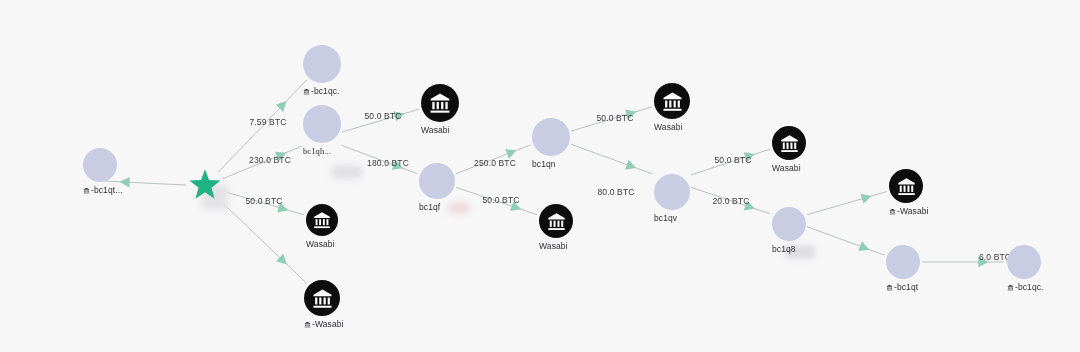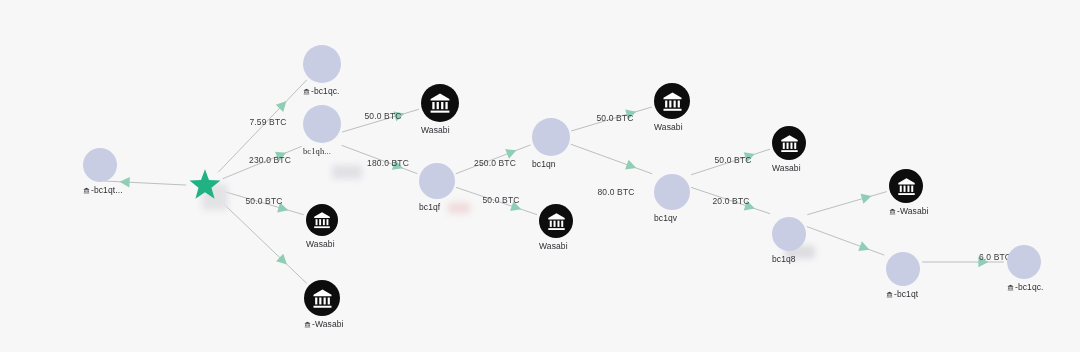--- a/index.html
+++ b/index.html
@@ -300,21 +300,21 @@
               <path d="M13.1 11 h2.3 v7.2 h-2.3 Z"></path>
               <path d="M17.4 11 h2.3 v7.2 h-2.3 Z"></path>
               <path d="M2.6 19.6 h18.8 v2.1 h-18.8 Z"></path>
             </g>
           </svg>
         </div>
         <div class="node-label">
           <span>Wasabi</span>
         </div>
       </div>
-      <div class="node" style="left: 789px; top: 234px;">
+      <div class="node" style="left: 789px; top: 224px;">
         <div class="node-shape node-circle" style="width: 34px; height: 34px;"></div>
         <div class="node-label">
           <span>bc1q8</span>
         </div>
       </div>
       <div class="node" style="left: 906px; top: 186px;">
         <div class="node-shape node-exchange" style="width: 34px; height: 34px;">
           <svg width="21" height="21" viewBox="0 0 24 24">
             <g fill="#ffffff">
               <path d="M12 2.6 L21.4 8.1 L21.4 9.6 L2.6 9.6 L2.6 8.1 Z"></path>
@@ -335,21 +335,21 @@
                 <path d="M8.6 11 h2.3 v7.2 h-2.3 Z"></path>
                 <path d="M13.1 11 h2.3 v7.2 h-2.3 Z"></path>
                 <path d="M17.4 11 h2.3 v7.2 h-2.3 Z"></path>
                 <path d="M2.6 19.6 h18.8 v2.1 h-18.8 Z"></path>
               </g>
             </svg>
           </span>
           <span>-Wasabi</span>
         </div>
       </div>
-      <div class="node" style="left: 903px; top: 269px;">
+      <div class="node" style="left: 903px; top: 262px;">
         <div class="node-shape node-circle" style="width: 34px; height: 34px;"></div>
         <div class="node-label">
           <span class="label-icon">
             <svg width="7" height="7" viewBox="0 0 24 24">
               <g fill="#3a3a3e">
                 <path d="M12 2.6 L21.4 8.1 L21.4 9.6 L2.6 9.6 L2.6 8.1 Z"></path>
                 <path d="M4.3 11 h2.3 v7.2 h-2.3 Z"></path>
                 <path d="M8.6 11 h2.3 v7.2 h-2.3 Z"></path>
                 <path d="M13.1 11 h2.3 v7.2 h-2.3 Z"></path>
                 <path d="M17.4 11 h2.3 v7.2 h-2.3 Z"></path>

